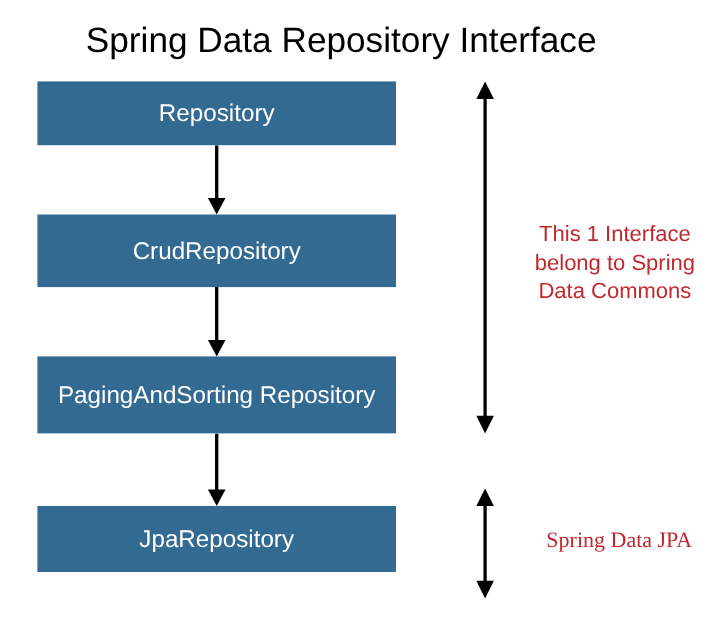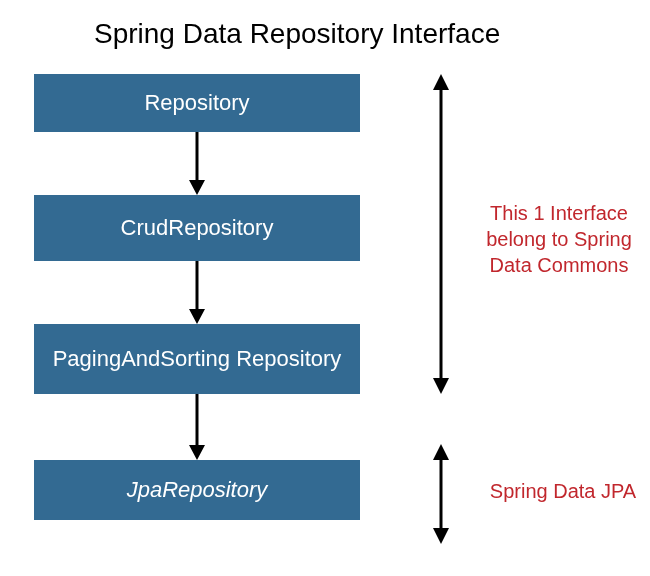--- a/index.html
+++ b/index.html
@@ -8,43 +8,42 @@
     height: 576px;
     background: #ffffff;
     font-family: "Segoe UI", "Myriad Pro", Arial, sans-serif;
     position: relative;
     overflow: hidden;
   }
   .title {
     position: absolute;
     top: 18px;
     left: 78px;
-    font-size: 28px;
+    font-size: 32px;
     font-weight: 400;
     color: #000;
-    margin-left: 16px;
   }
   .box {
     position: absolute;
     left: 34px;
     width: 326px;
     background: #336a92;
     color: #fff;
     display: flex;
     align-items: center;
     justify-content: center;
     font-size: 22px;
     text-align: center;
     line-height: 1.2;
     padding: 24px 10px;
   }
   .box1 { top: 74px;  height: 58px; }
   .box2 { top: 195px; height: 66px; }
   .box3 { top: 324px; height: 70px; align-items: center; }
-  .box4 { top: 460px; height: 60px; font-style: italic; }
+  .box4 { top: 460px; height: 60px; }
 
   
   .arrow-short {
     position: absolute;
     left: 196px; 
     width: 2px;
     background: transparent;
   }
   .arrow-short svg { position: absolute; left: -10px; top: 0; }
 
@@ -57,21 +56,21 @@
   .bracket svg { position: absolute; left: -9px; top: 0; }
 
   .note {
     position: absolute;
     color: #c1272d;
     font-size: 20px;
     line-height: 1.3;
     text-align: center;
   }
   .note1 { left: 474px; top: 200px; width: 170px; }
-  .note2 { left: 478px; top: 478px; width: 170px; }
+  .note2 { left: 478px; top: 478px; width: 170px; font-family: Liberation Serif, serif; }
 </style>
 </head>
 <body>
 
 <div class="title">Spring Data Repository Interface</div>
 
 <div class="box box1">
   <span>Repository</span>
 </div>
 <div class="box box2">

